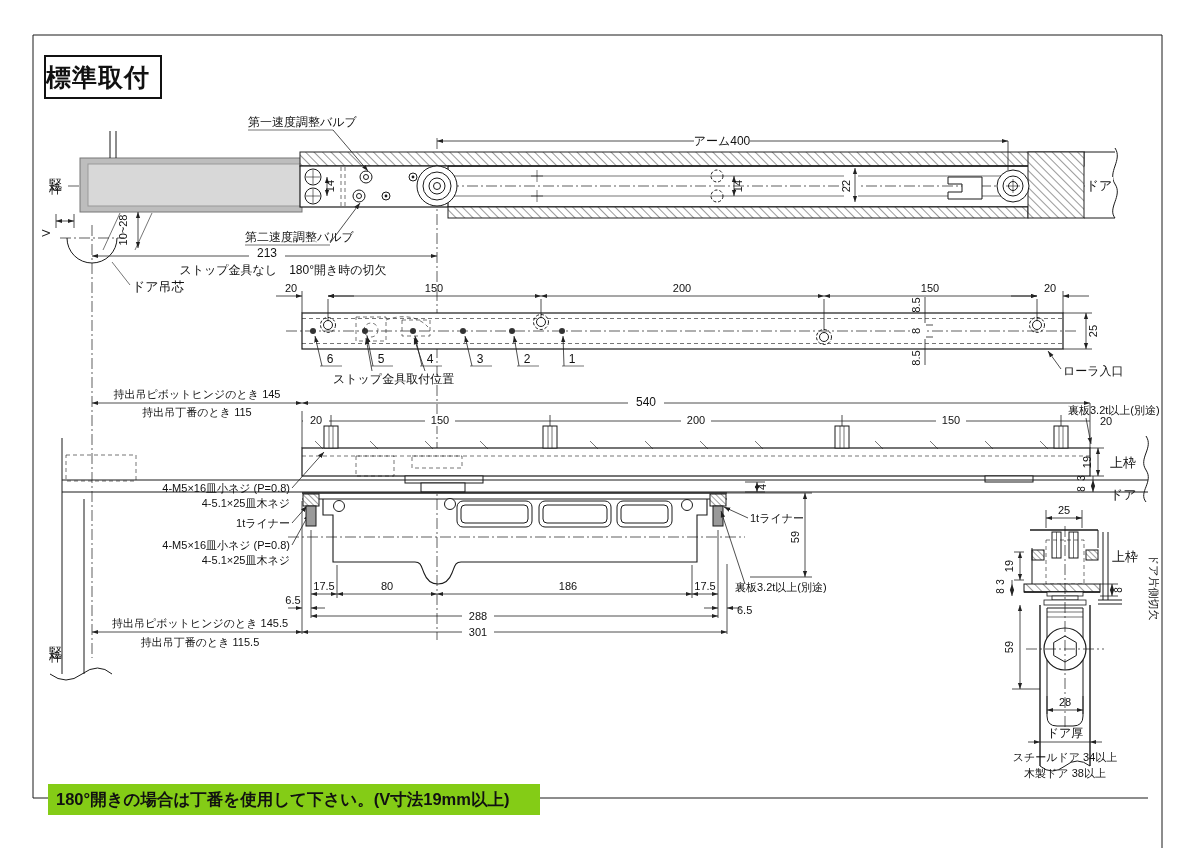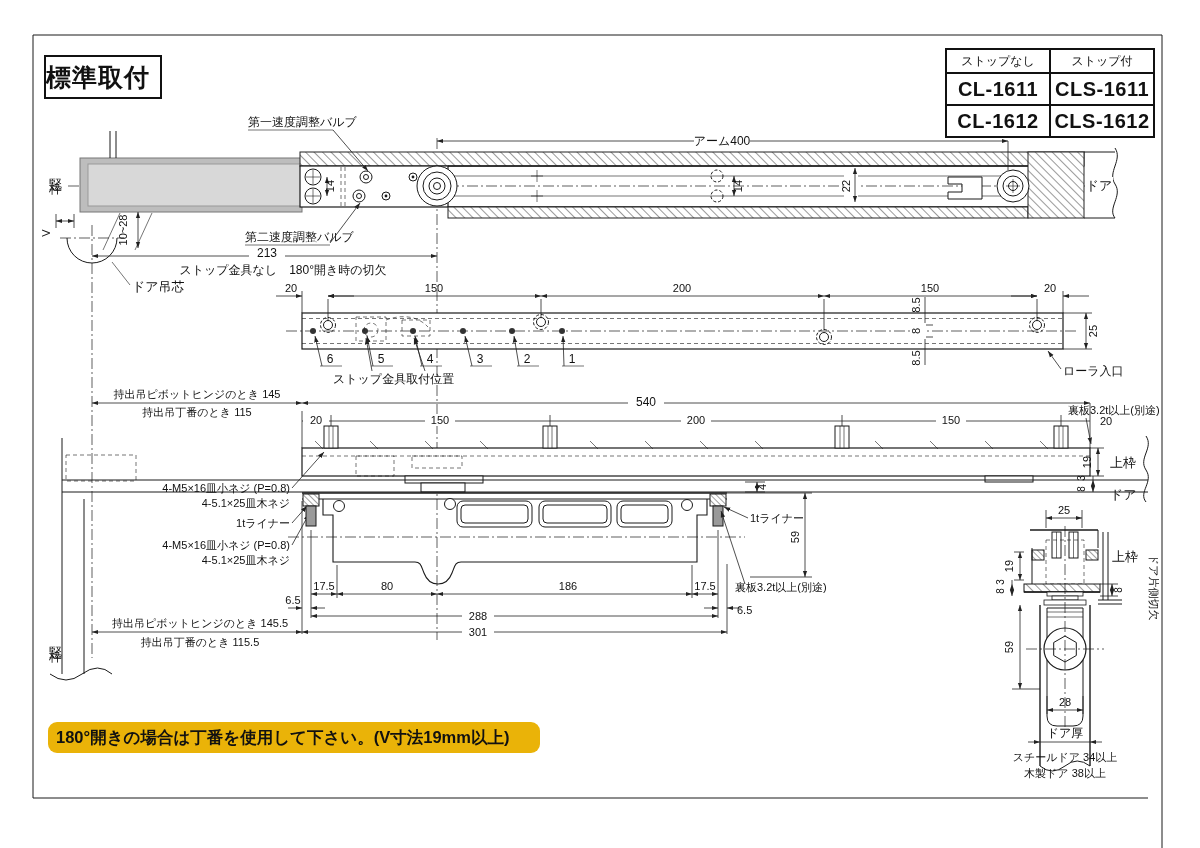--- a/index.html
+++ b/index.html
@@ -5,22 +5,22 @@
   html,body{margin:0;padding:0;background:#fff;}
   .stage{position:relative;width:1200px;height:848px;background:#fff;overflow:hidden;
          font-family:"Liberation Sans","DejaVu Sans",sans-serif;color:#111;}
   .stage > svg{position:absolute;left:0;top:0;}
   .title-box{position:absolute;left:44px;top:55px;width:114px;height:40px;border:2px solid #111;
              display:flex;align-items:center;justify-content:flex-start;font-size:25px;font-weight:bold;letter-spacing:1px;}
   .model-table{position:absolute;left:945px;top:48px;border:2px solid #111;border-collapse:collapse;background:#fff;}
   .model-table td,.model-table th{border:2px solid #111;text-align:center;padding:0;}
   .model-table th{width:102px;height:22px;font-size:12px;font-weight:normal;}
   .model-table td{width:102px;height:30px;font-size:20px;font-weight:bold;letter-spacing:0.5px;}
-  .note-bar{position:absolute;left:48px;top:722px;width:484px;height:31px;background:#eab308;
-            display:flex;align-items:center;padding-left:8px;font-size:16.5px;font-weight:bold;border-radius:9px;}
+  .note-bar{position:absolute;left:48px;top:784px;width:484px;height:31px;background:#84cc16;
+            display:flex;align-items:center;padding-left:8px;font-size:16.5px;font-weight:bold;}
   .vlabel{position:absolute;writing-mode:vertical-rl;text-orientation:upright;font-size:13px;letter-spacing:3px;}
   .vl-top{left:46px;top:168px;}
   .vl-bottom{left:46px;top:636px;}
   
   .ln{stroke:#1a1a1a;stroke-width:1;fill:none;}
   .thk{stroke-width:1.4;}
   .thin{stroke-width:0.6;}
   .dash{stroke-dasharray:4 3;}
   .cl{stroke-dasharray:11 3 2 3;stroke-width:0.7;}
   .dim{stroke:#222;stroke-width:0.8;fill:none;}
@@ -479,36 +479,20 @@
     <line x1="1040" y1="742" x2="1090" y2="742" class="dim thin"></line>
     <text class="t11 mid" x="1065" y="761">スチールドア 34以上</text>
     <text class="t11 mid" x="1065" y="777">木製ドア 38以上</text>
   </g>
 </svg>
 
   <div class="title-box">
     <span>標準取付</span>
   </div>
 
-  <table class="model-table">
-    <tbody>
-        <tr>
-      <th>ストップなし</th>
-      <th>ストップ付</th>
-    </tr>
-    <tr>
-      <td>CL-1611</td>
-      <td>CLS-1611</td>
-    </tr>
-    <tr>
-      <td>CL-1612</td>
-      <td>CLS-1612</td>
-    </tr>
-  </tbody>
-    </table>
 
   <div class="vlabel vl-top">竪枠</div>
   <div class="vlabel vl-bottom">竪枠</div>
 
   <div class="note-bar">
     <span>180°開きの場合は丁番を使用して下さい。(V寸法19mm以上)</span>
   </div>
 
 </div>
 

